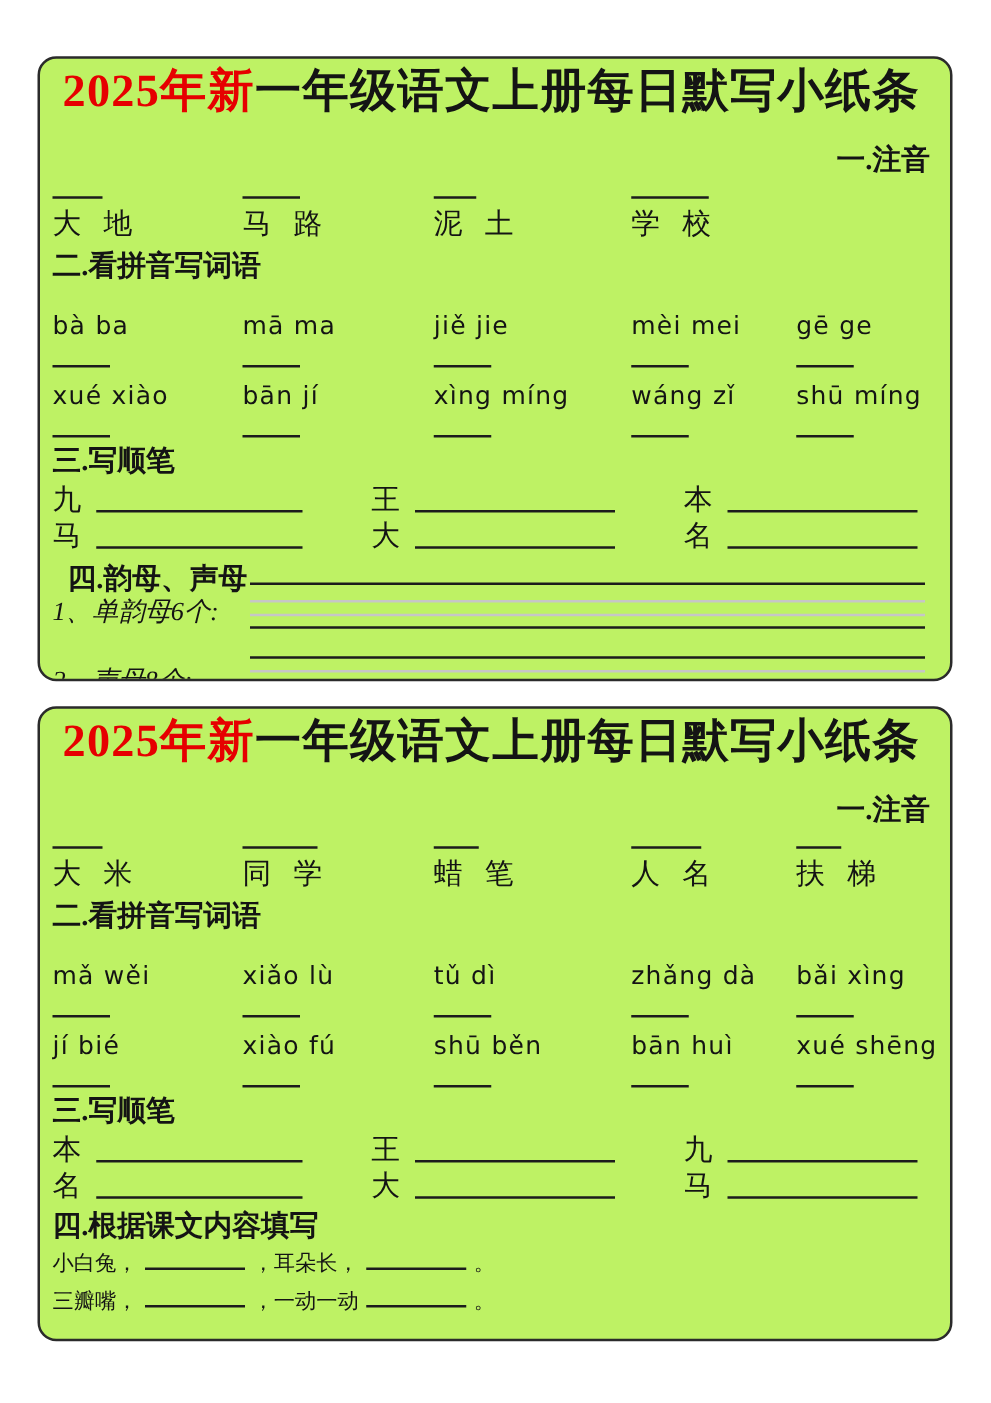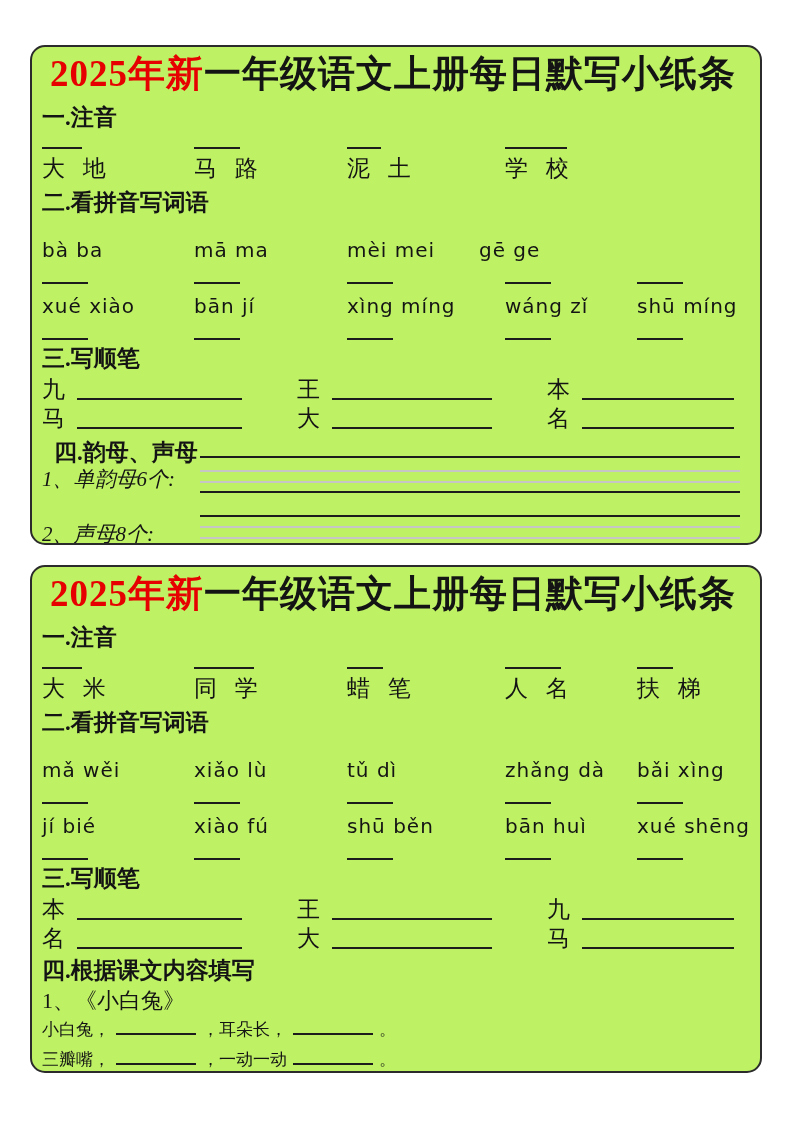--- a/index.html
+++ b/index.html
@@ -14,21 +14,21 @@
     border:2px solid #2b2b2b; border-radius:15px;
     padding:4px 16px 6px 10px; background:#bef264; overflow:hidden;
   }
   #card1 { top:45px; height:500px; }
   #card2 { top:565px; height:508px; }
 
   .title { text-align:center; font-size:37px; font-weight:bold; line-height:46px; letter-spacing:1px; white-space:nowrap; }
   .title .red { color:#e60000; }
 
   .sec-h { font-size:23px; font-weight:bold; line-height:30px; margin-top:4px; }
-  .sec-h.first { margin-top:6px; }
+  .sec-h.first { margin-top:16px;text-align:right; }
 
   .row5 { display:flex; }
   .row5 .c1 { flex:0 0 152px; }
   .row5 .c2 { flex:0 0 153px; }
   .row5 .c3 { flex:0 0 158px; }
   .row5 .c4 { flex:0 0 132px; }
   .row5 .c5 { flex:1 1 auto; }
 
   .zy-row { margin-top:14px; }
   .overline { display:block; border-top:2px solid #1c1c1c; height:2px; margin-bottom:5px; }
@@ -90,20 +90,21 @@
     <div class="c4">
         <span class="overline" style="width:62px"></span>
         <div class="zy-word">学 校</div>
       </div>
   </div>
 
   <div class="sec-h">二.看拼音写词语</div>
   <div class="row5 py-row">
     <div class="c1 py">bà ba</div>
     <div class="c2 py">mā ma</div>
+    <div class="c3 py">jiě jie</div>
     <div class="c4 py">mèi mei</div>
     <div class="c5 py">gē ge</div>
   </div>
   <div class="row5 blank-row">
     <div class="c1">
         <span class="u-blank"></span>
       </div>
     <div class="c2">
         <span class="u-blank"></span>
       </div>
@@ -290,16 +291,15 @@
         <span class="sk-char">大</span>
         <span class="sk-line"></span>
       </div>
     <div class="s3 sk-col last">
         <span class="sk-char">马</span>
         <span class="sk-line"></span>
       </div>
   </div>
 
   <div class="sec-h">四.根据课文内容填写</div>
-  <div class="lesson">1、《小白兔》</div>
   <div class="fill-line"><span>小白兔，</span><span class="fill-blank"></span><span>，耳朵长，</span><span class="fill-blank"></span><span>。</span></div>
   <div class="fill-line"><span>三瓣嘴，</span><span class="fill-blank"></span><span>，一动一动</span><span class="fill-blank"></span><span>。</span></div>
 </div>
 
 </body></html>

